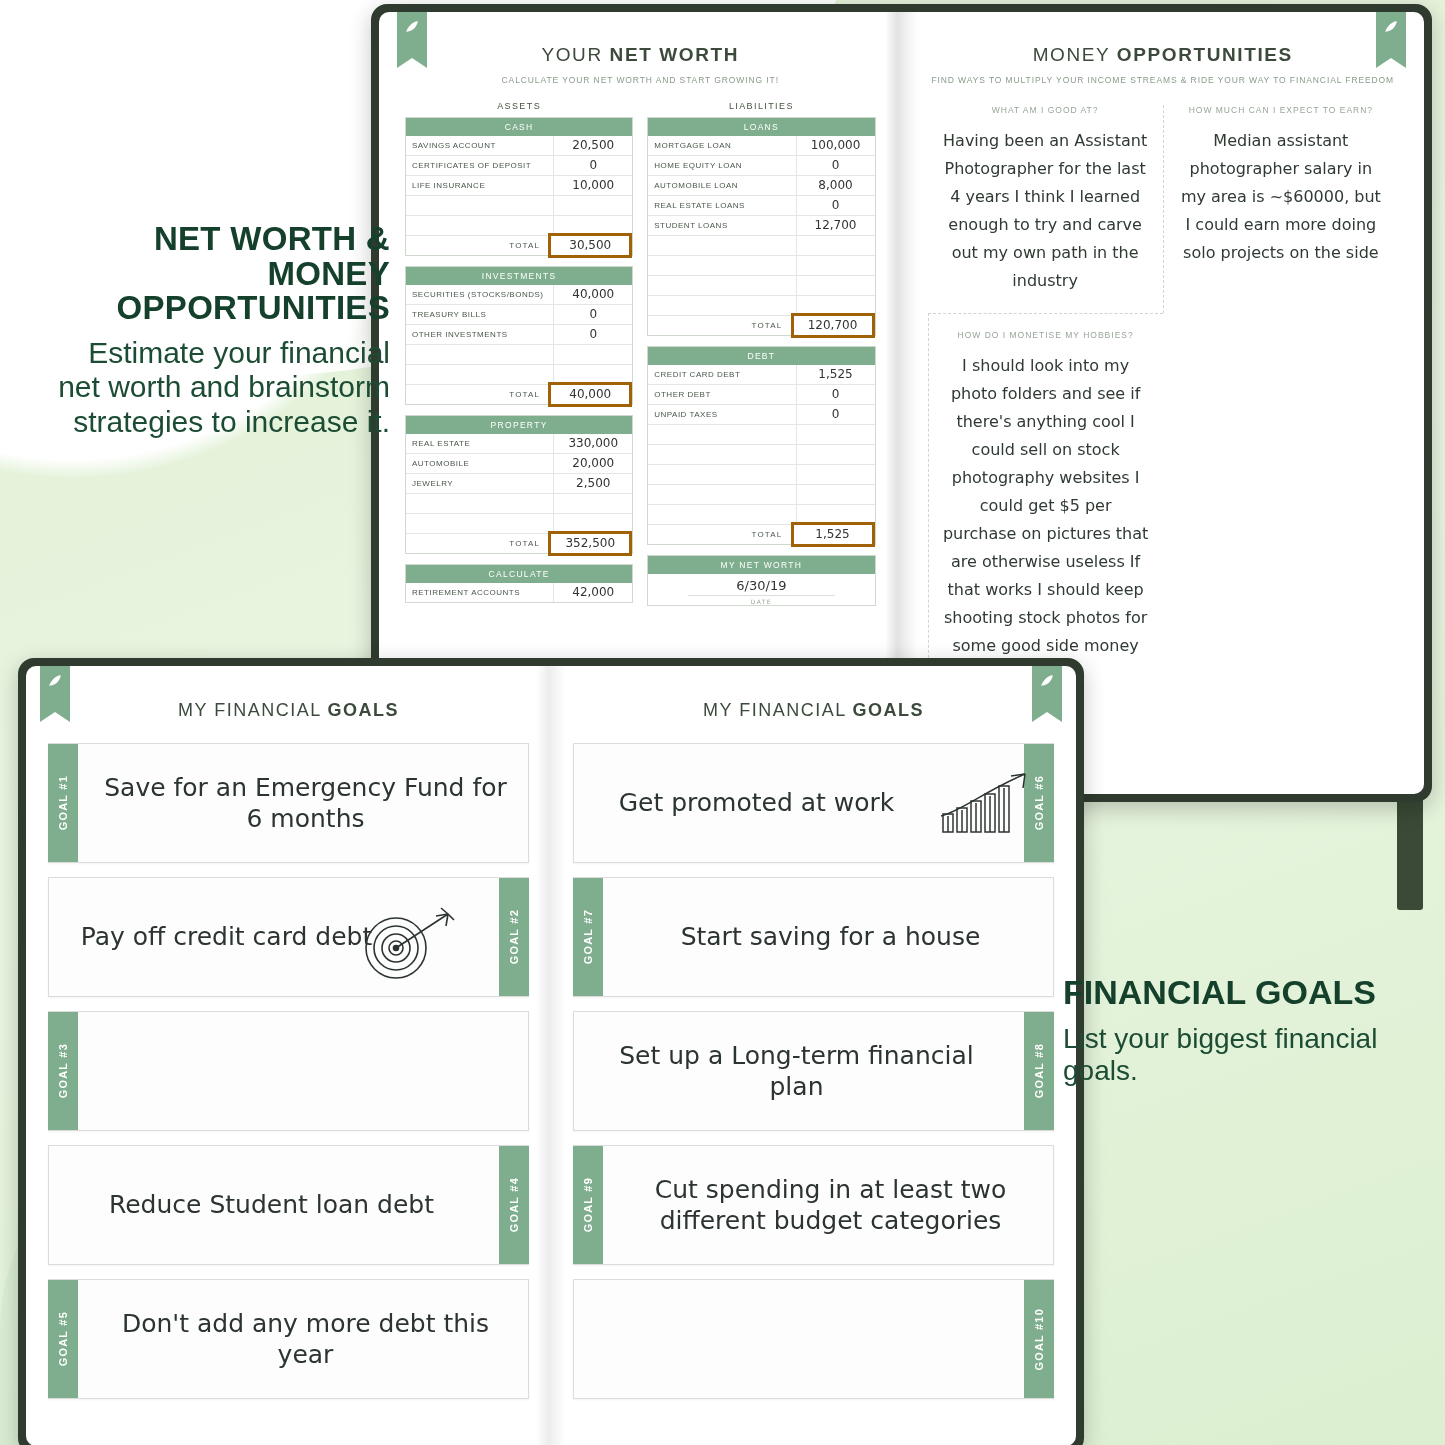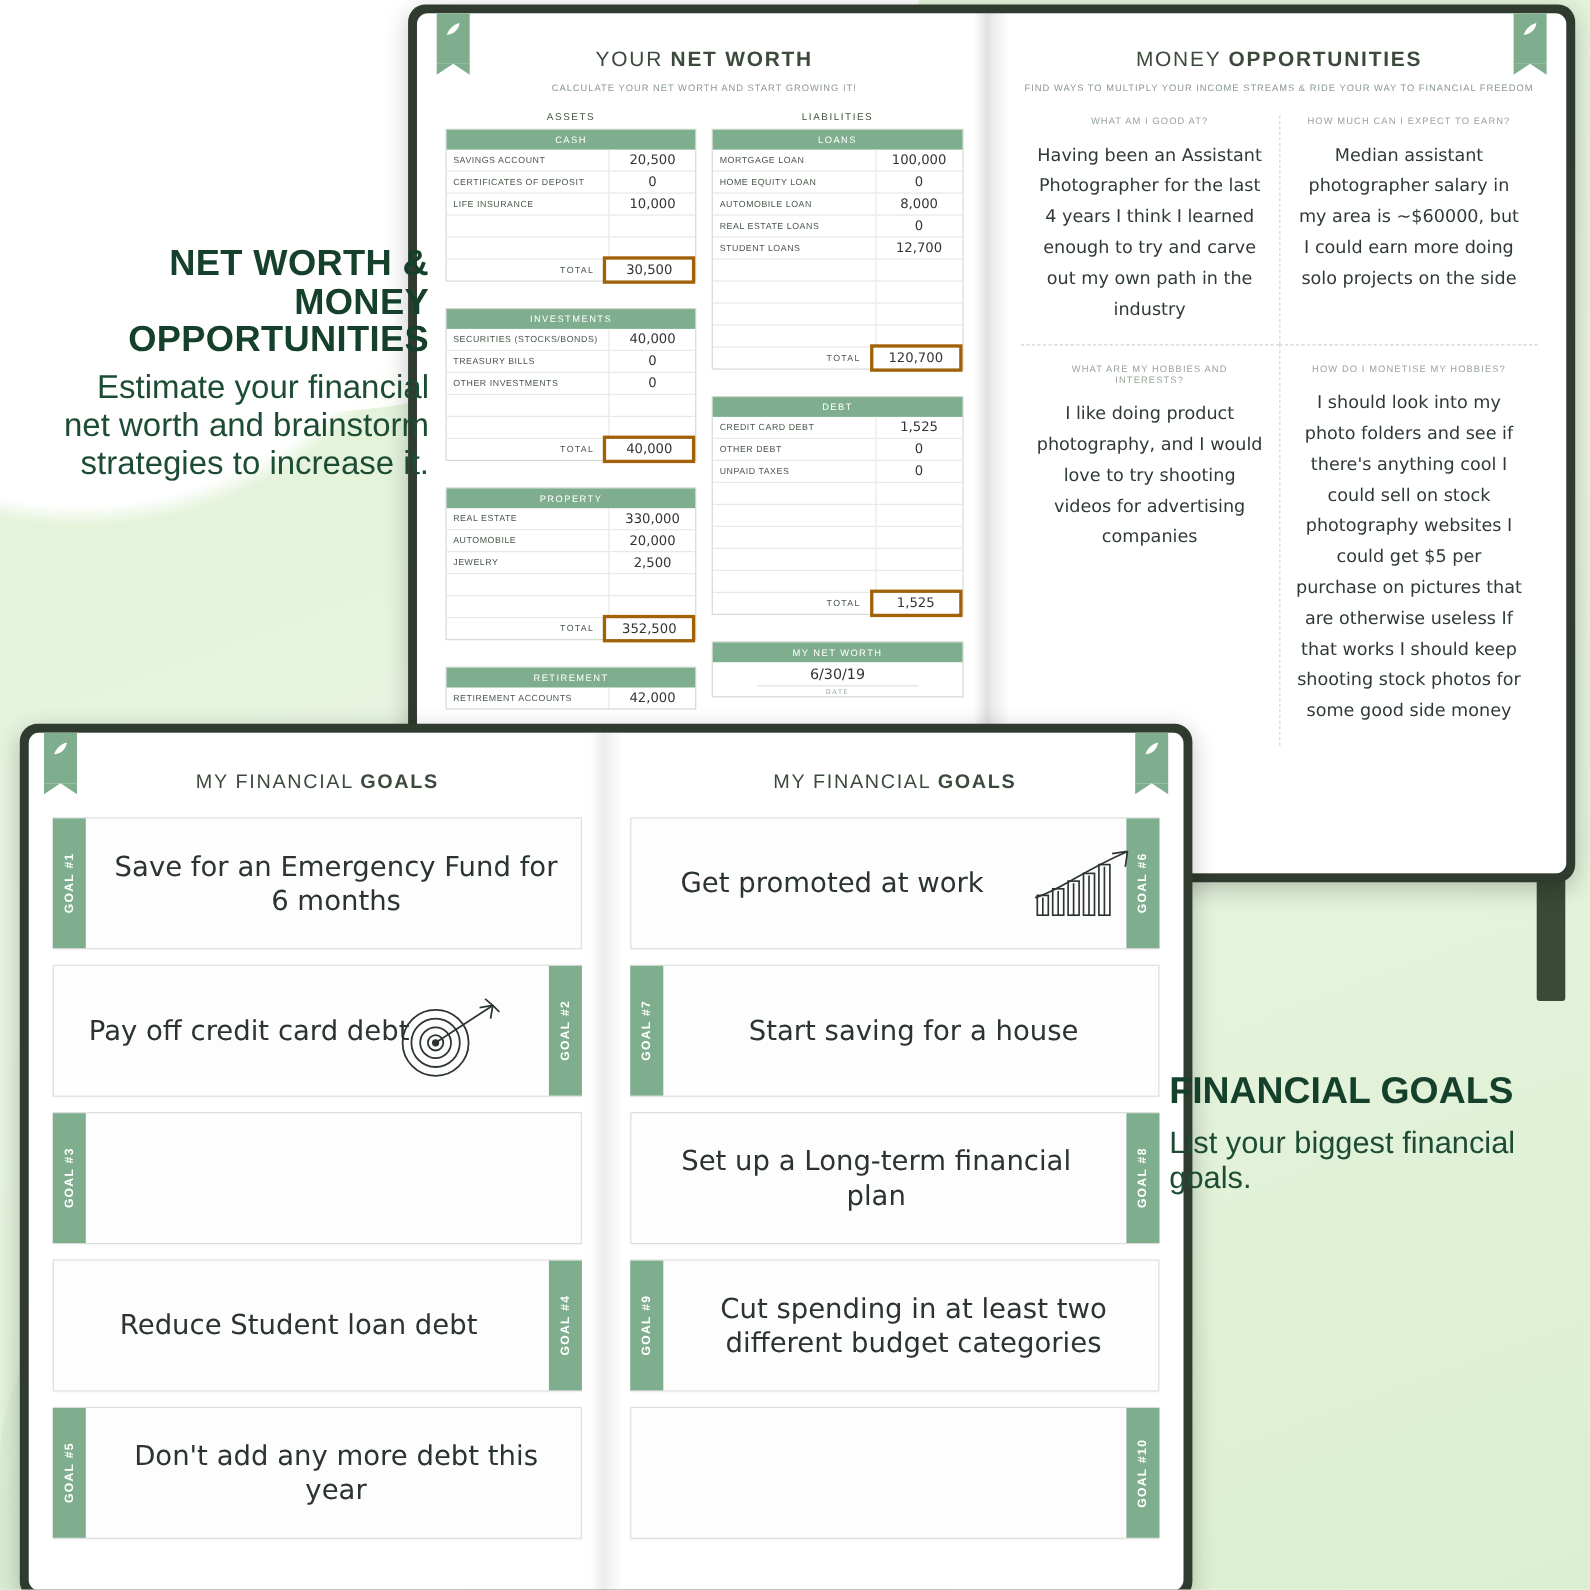--- a/index.html
+++ b/index.html
@@ -47,21 +47,21 @@
   #nw-right{left:50%;width:50%;padding:20px 26px;}
 
   .pg-title{text-align:center;font-size:19px;letter-spacing:1.6px;color:#3c4a3c;font-weight:400;margin-top:12px;}
   .pg-title b{font-weight:bold;}
   .pg-sub{text-align:center;font-size:8.5px;letter-spacing:.9px;color:#8a9a8a;margin-top:8px;line-height:1.5;}
 
   .cols{display:flex;gap:14px;margin-top:14px;}
   .col{flex:1;}
   .col-h{text-align:center;font-size:9px;letter-spacing:1.4px;color:#45553f;margin-bottom:6px;}
 
-  .sec{border:1px solid #cfd9cd;margin-bottom:24px;background:#fff;}
+  .sec{border:1px solid #cfd9cd;margin-bottom:10px;background:#fff;}
   .sec-h{background:#7fae8e;color:#fff;text-align:center;font-size:8.5px;letter-spacing:1.3px;padding:4px 0;}
   .row{display:flex;border-bottom:1px solid #e2e8e1;height:19px;align-items:center;}
   .row:last-child{border-bottom:none;}
   .row .lbl{flex:1;font-size:8px;letter-spacing:.5px;color:#4a574a;padding-left:6px;}
   .row .val{width:78px;border-left:1px solid #e2e8e1;height:100%;display:flex;align-items:center;justify-content:center;
      font-size:12px;color:#333;font-family:"DejaVu Sans",sans-serif;}
   .row.total .lbl{text-align:right;padding-right:8px;font-size:8px;letter-spacing:1.2px;color:#4a574a;}
   .row.total .val{border:3px solid #a16207;}
   .netbox{border:1px solid #cfd9cd;}
   .netbox .sec-h{background:#7fae8e;}
@@ -210,21 +210,21 @@
                 <div class="lbl"></div>
                 <div class="val"></div>
               </div>
             <div class="row total">
                 <div class="lbl">TOTAL</div>
                 <div class="val">352,500</div>
               </div>
           </div>
 
           <div class="sec">
-            <div class="sec-h">RETIREMENT</div>
+            <div class="sec-h">CALCULATE</div>
             <div class="row">
                 <div class="lbl">RETIREMENT ACCOUNTS</div>
                 <div class="val">42,000</div>
               </div>
           </div>
         </div>
 
         <div class="col">
           <div class="col-h">LIABILITIES</div>
 
@@ -335,24 +335,20 @@
       <div class="pg-sub">FIND WAYS TO MULTIPLY YOUR INCOME STREAMS &amp; RIDE YOUR WAY TO FINANCIAL FREEDOM</div>
 
       <div class="q-grid">
         <div class="q-cell">
           <div class="q-h">WHAT AM I GOOD AT?</div>
           <div class="hand">Having been an Assistant Photographer for the last 4 years I think I learned enough to try and carve out my own path in the industry</div>
         </div>
         <div class="q-cell bl">
           <div class="q-h">HOW MUCH CAN I EXPECT TO EARN?</div>
           <div class="hand">Median assistant photographer salary in my area is ~$60000, but I could earn more doing solo projects on the side</div>
-        </div>
-        <div class="q-cell bt">
-          <div class="q-h">WHAT ARE MY HOBBIES AND INTERESTS?</div>
-          <div class="hand">I like doing product photography, and I would love to try shooting videos for advertising companies</div>
         </div>
         <div class="q-cell bl bt">
           <div class="q-h">HOW DO I MONETISE MY HOBBIES?</div>
           <div class="hand">I should look into my photo folders and see if there's anything cool I could sell on stock photography websites I could get $5 per purchase on pictures that are otherwise useless If that works I should keep shooting stock photos for some good side money</div>
         </div>
       </div>
     </div>
 
   </div>
 </div>

